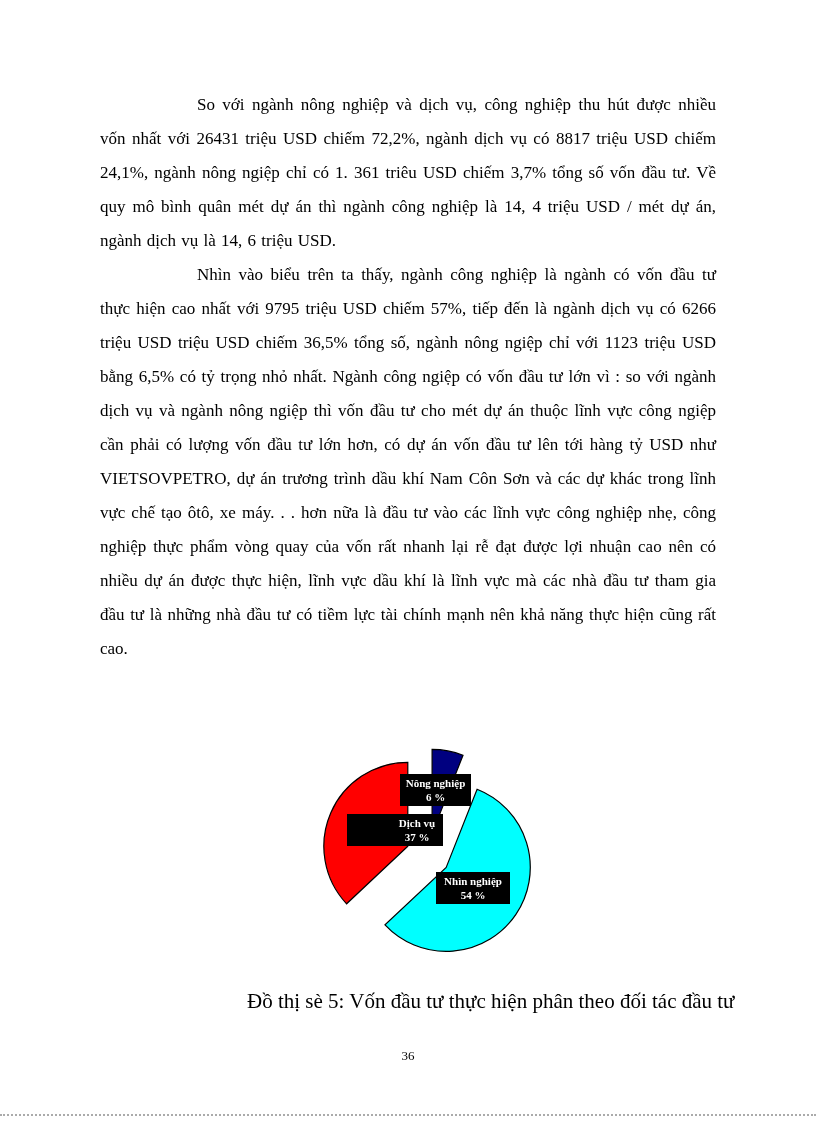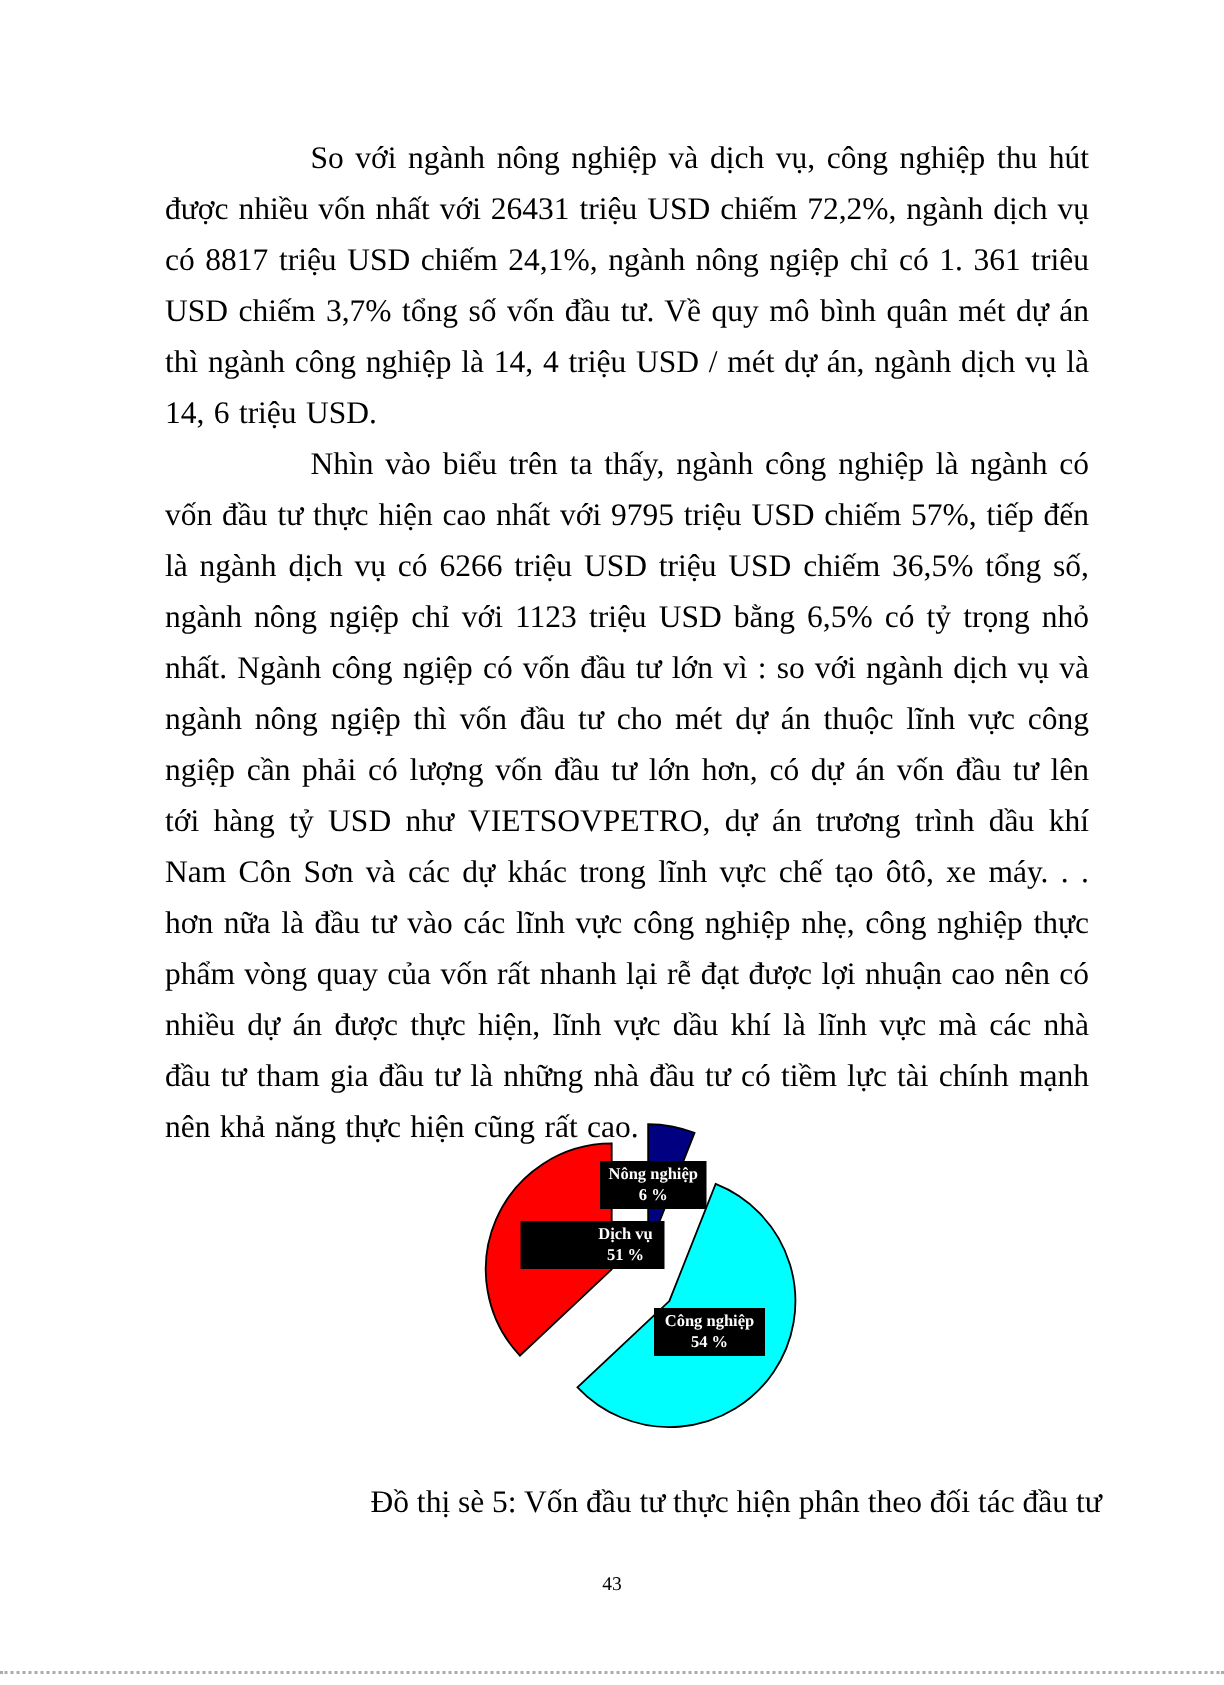--- a/index.html
+++ b/index.html
@@ -5,22 +5,22 @@
   html,body { margin:0; padding:0; background:#ffffff; }
   .page {
     position:relative;
     width:816px; height:1123px;
     background:#ffffff;
     font-family:"Liberation Serif","DejaVu Serif",serif;
     color:#000;
     overflow:hidden;
   }
   .body-text {
-    position:absolute; left:110px; top:88px; width:616px;
-    font-size:21px; line-height:34px; text-align:justify;
+    position:absolute; left:100px; top:88px; width:616px;
+    font-size:17px; line-height:34px; text-align:justify;
   }
   .body-text p { margin:0; text-indent:97px; word-spacing:1px; }
   .chart {
     position:absolute; left:310px; top:735px; width:300px; height:240px;
   }
   .chart svg { position:absolute; left:0; top:0; }
   .plabel {
     position:absolute; background:#000; color:#fff;
     font-family:"Liberation Serif","DejaVu Serif",serif;
     font-weight:bold; font-size:11px; line-height:14px;
@@ -59,27 +59,27 @@
         <path d="M 136.2 132.4 L 167.1 54.3 A 84 84 0 1 1 75.0 189.9 Z" fill="#00FFFF" stroke="#000" stroke-width="1.2"></path>
         <path d="M 97.8 111.3 L 36.6 168.8 A 84 84 0 0 1 97.8 27.3 Z" fill="#FF0000" stroke="#000" stroke-width="1.2"></path>
       </svg>
 
     <div class="plabel plabel-nong">
       <span>Nông nghiệp</span>
       <span>6 %</span>
     </div>
     <div class="plabel plabel-dich">
       <span>Dịch vụ</span>
-      <span>51 %</span>
+      <span>37 %</span>
     </div>
     <div class="plabel plabel-cong">
-      <span>Công nghiệp</span>
+      <span>Nhìn nghiệp</span>
       <span>54 %</span>
     </div>
   </div>
 
   <div class="caption">Đồ thị sè 5: Vốn đầu tư thực hiện phân theo đối tác đầu tư</div>
 
-  <div class="page-number">43</div>
+  <div class="page-number">36</div>
 
   <div class="dotted-line"></div>
 
 </div>
 
 </body></html>

